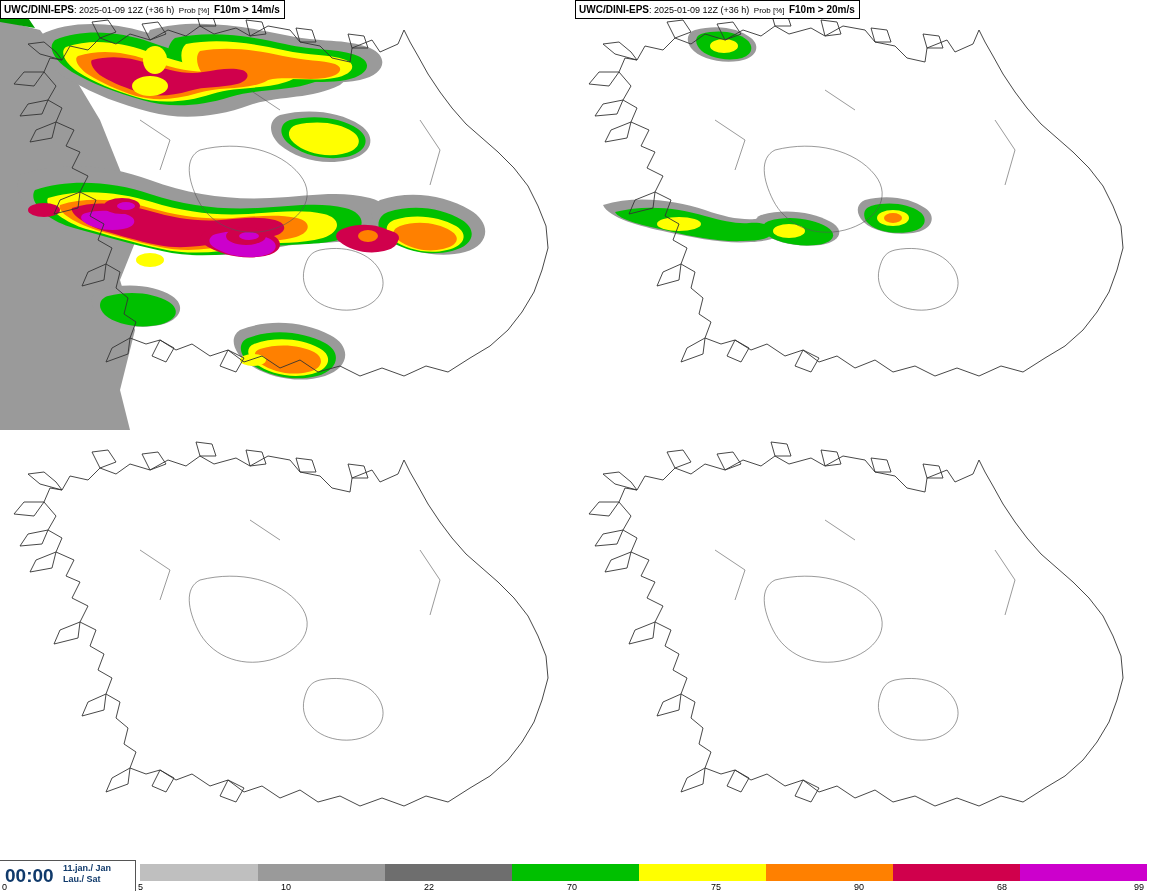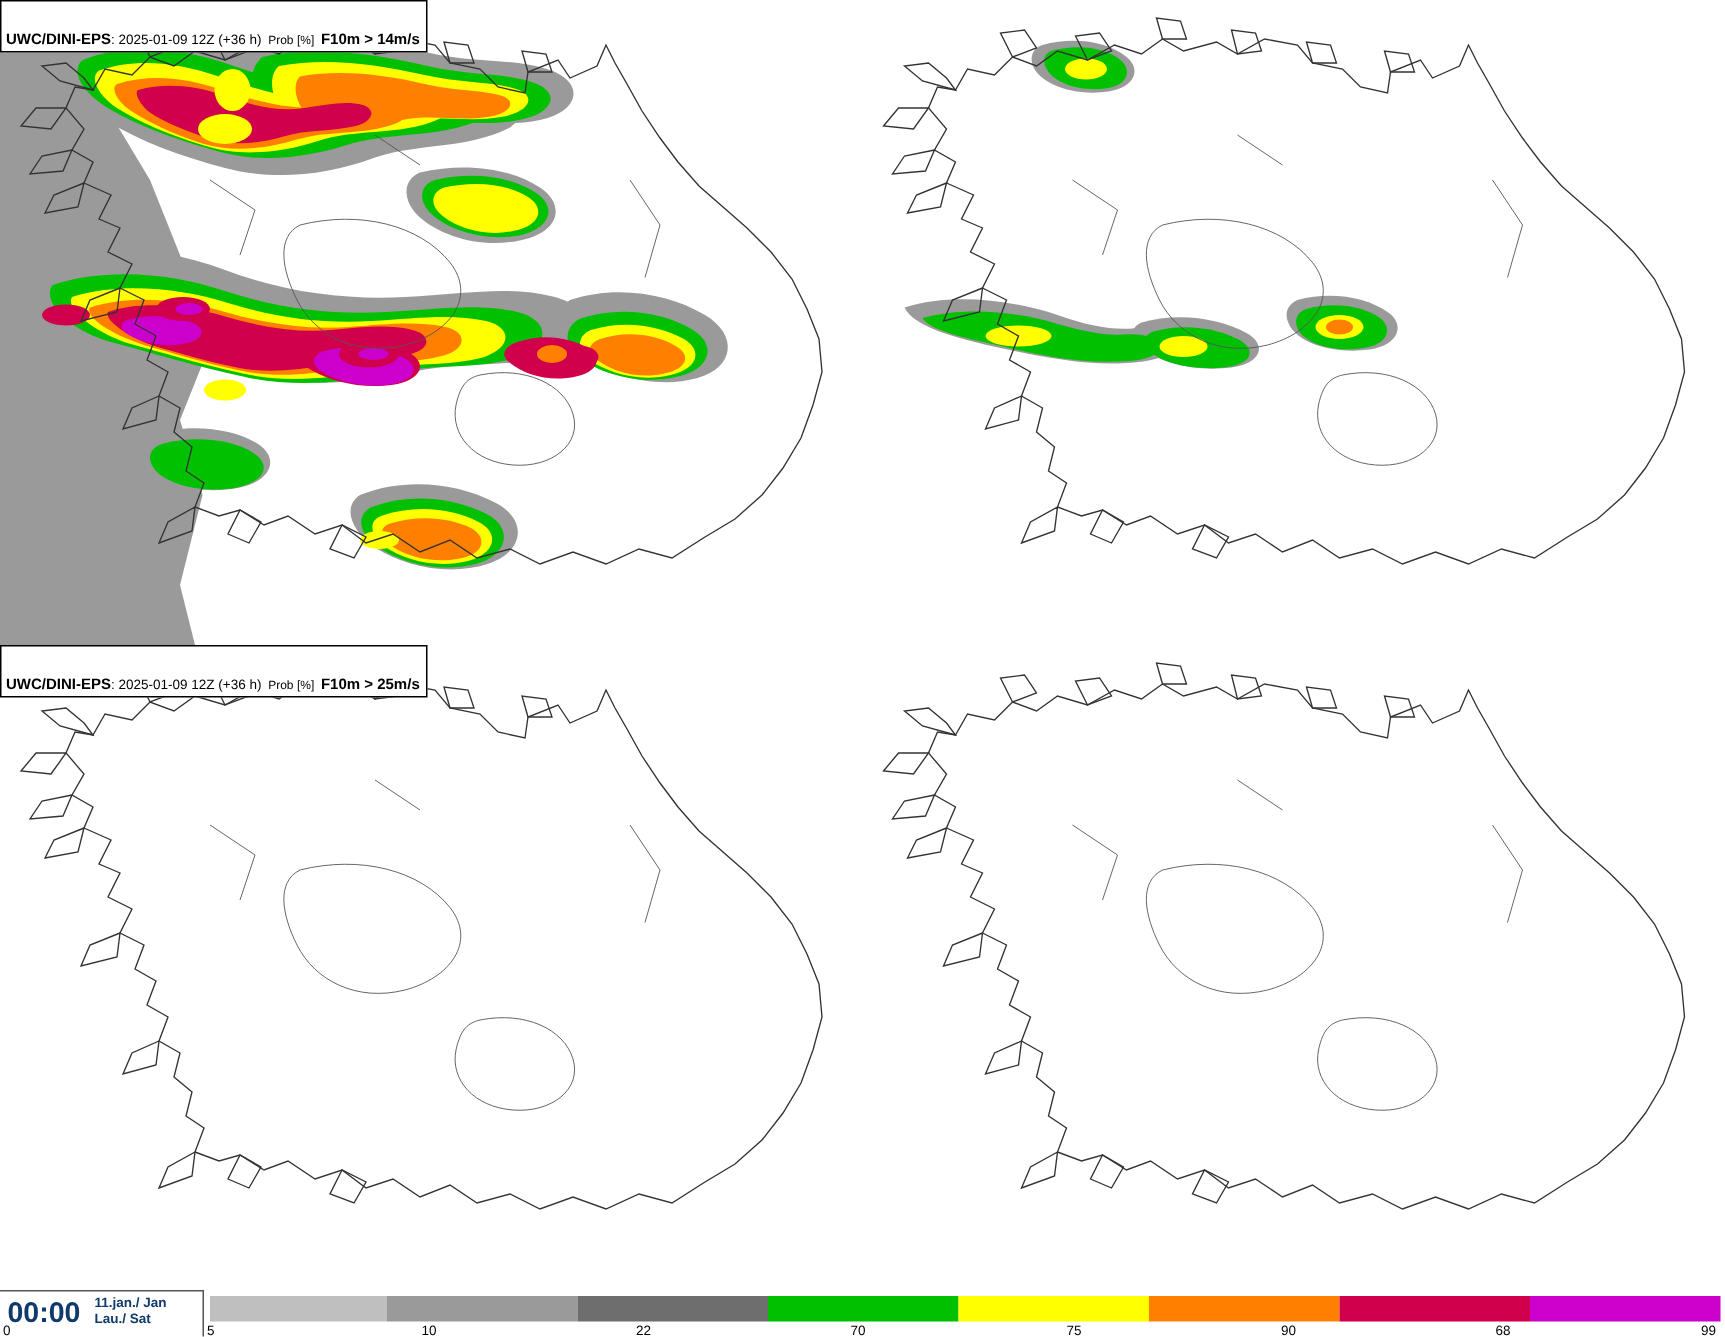--- a/index.html
+++ b/index.html
@@ -11,21 +11,21 @@
   .grid{
     position:absolute;left:0;top:0;width:1150px;height:860px;
     display:grid;grid-template-columns:575px 575px;grid-template-rows:430px 430px;
   }
   .panel{position:relative;overflow:hidden;background:#ffffff;}
   .panel .mapwrap{position:absolute;left:0;top:0;width:575px;height:430px;}
   .panel svg{position:absolute;left:0;top:0;}
   .title{
     position:absolute;left:0;top:0;
     background:#ffffff;border:1px solid #000000;
-    padding:18px 4px 2px 3px;
+    padding:1px 4px 2px 3px;
     white-space:nowrap;line-height:11px;z-index:30;
   }
   .t-model{font-size:10px;font-weight:bold;color:#000;}
   .t-run{font-size:9px;color:#000;}
   .t-prob{font-size:8px;color:#000;}
   .t-thr{font-size:10px;font-weight:bold;color:#000;}
 
   
   .footer{position:absolute;left:0;top:860px;width:1150px;height:31px;background:#ffffff;}
   .timebox{
@@ -206,20 +206,25 @@
           <path d="M228,350 L220,366 L236,372 L244,358 Z"></path>
         </g>
         <g fill="none" stroke="#555555" stroke-width="0.6">
           <path d="M200,150 C240,140 280,150 300,175 C318,198 300,222 270,230 C238,238 210,224 198,200 C188,180 184,158 200,150 Z"></path>
           <path d="M320,250 C350,244 376,256 382,276 C388,296 368,312 342,310 C316,308 300,290 304,270 C307,256 312,252 320,250 Z"></path>
           <path d="M140,120 L170,140 L160,170"></path>
           <path d="M420,120 L440,150 L430,185"></path>
           <path d="M250,90 L280,110"></path>
         </g>
       </svg>
+    </div>
+    <div class="title">
+      <span class="t-model">UWC/DINI-EPS</span><span class="t-run">: </span><span class="t-run">2025-01-09 12Z (+36 h)</span>
+      <span class="t-prob">Prob [%]</span>
+      <span class="t-thr">F10m &gt; 20m/s</span>
     </div>
   </div>
 
   <div class="panel">
     <div class="mapwrap">
       <svg width="575" height="430" viewBox="0 0 575 430">
         <g fill="none" stroke="#333333" stroke-width="0.9">
           <path d="M404,30 L398,44 L380,52 L372,40 L352,48 L350,62 L332,58 L320,46 L300,42 L290,30 L268,26 L250,36 L236,28 L214,34 L200,26 L186,36 L168,30 L150,40 L130,34 L116,44 L100,38 L88,50 L70,46 L62,60 L50,58 L44,72 L56,86 L48,100 L62,108 L56,122 L74,130 L66,146 L80,152 L72,168 L88,176 L80,192 L96,200 L90,216 L104,224 L98,240 L112,248 L106,264 L120,272 L116,288 L128,298 L124,314 L136,322 L130,338 L146,344 L160,340 L176,350 L192,344 L210,356 L228,350 L244,362 L262,356 L280,368 L300,360 L318,372 L340,366 L360,376 L382,368 L404,376 L426,366 L448,372 L470,358 L490,346 L508,330 L522,312 L534,292 L542,270 L548,248 L546,226 L538,206 L528,186 L514,168 L498,152 L482,138 L466,124 L452,108 L440,92 L428,74 L418,56 L410,42 Z"></path>
           <path d="M62,60 L40,54 L28,44 L44,42 L56,52 Z"></path>
           <path d="M100,38 L92,22 L108,20 L116,32 Z"></path>
@@ -239,25 +244,20 @@
         </g>
         <g fill="none" stroke="#555555" stroke-width="0.6">
           <path d="M200,150 C240,140 280,150 300,175 C318,198 300,222 270,230 C238,238 210,224 198,200 C188,180 184,158 200,150 Z"></path>
           <path d="M320,250 C350,244 376,256 382,276 C388,296 368,312 342,310 C316,308 300,290 304,270 C307,256 312,252 320,250 Z"></path>
           <path d="M140,120 L170,140 L160,170"></path>
           <path d="M420,120 L440,150 L430,185"></path>
           <path d="M250,90 L280,110"></path>
         </g>
       </svg>
     </div>
-    <div class="title">
-      <span class="t-model">UWC/DINI-EPS</span><span class="t-run">: </span><span class="t-run">2025-01-09 12Z (+36 h)</span>
-      <span class="t-prob">Prob [%]</span>
-      <span class="t-thr">F10m &gt; 25m/s</span>
-    </div>
   </div>
 
   <div class="panel">
     <div class="mapwrap">
       <svg width="575" height="430" viewBox="0 0 575 430">
         <g fill="none" stroke="#333333" stroke-width="0.9">
           <path d="M404,30 L398,44 L380,52 L372,40 L352,48 L350,62 L332,58 L320,46 L300,42 L290,30 L268,26 L250,36 L236,28 L214,34 L200,26 L186,36 L168,30 L150,40 L130,34 L116,44 L100,38 L88,50 L70,46 L62,60 L50,58 L44,72 L56,86 L48,100 L62,108 L56,122 L74,130 L66,146 L80,152 L72,168 L88,176 L80,192 L96,200 L90,216 L104,224 L98,240 L112,248 L106,264 L120,272 L116,288 L128,298 L124,314 L136,322 L130,338 L146,344 L160,340 L176,350 L192,344 L210,356 L228,350 L244,362 L262,356 L280,368 L300,360 L318,372 L340,366 L360,376 L382,368 L404,376 L426,366 L448,372 L470,358 L490,346 L508,330 L522,312 L534,292 L542,270 L548,248 L546,226 L538,206 L528,186 L514,168 L498,152 L482,138 L466,124 L452,108 L440,92 L428,74 L418,56 L410,42 Z"></path>
           <path d="M62,60 L40,54 L28,44 L44,42 L56,52 Z"></path>
           <path d="M100,38 L92,22 L108,20 L116,32 Z"></path>
           <path d="M150,40 L142,24 L158,22 L166,34 Z"></path>

